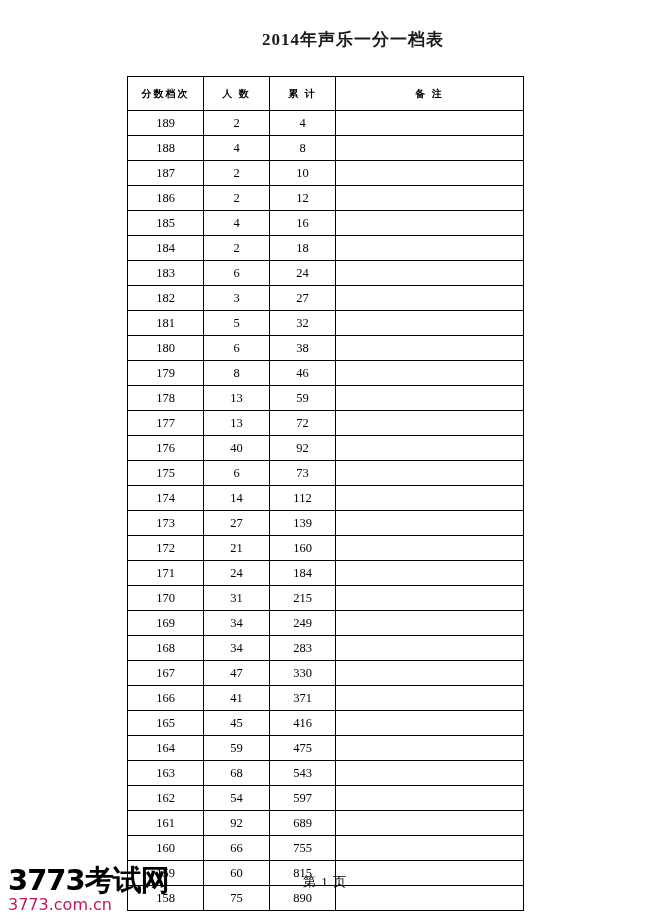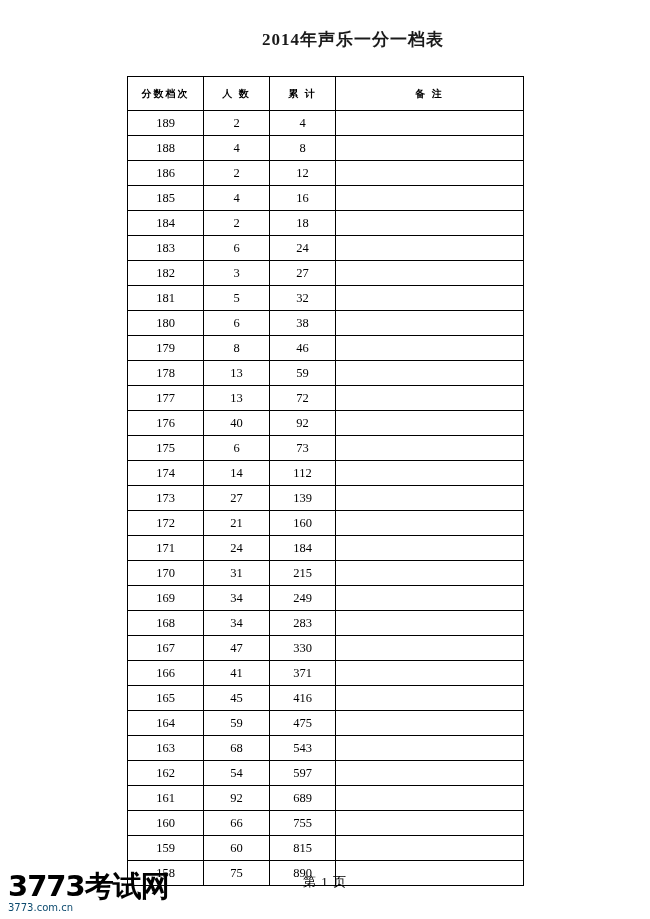--- a/index.html
+++ b/index.html
@@ -86,22 +86,22 @@
   .watermark .wm-main {
     font-family: "DejaVu Sans", sans-serif;
     font-size: 29px;
     font-weight: bold;
     color: #000000;
     letter-spacing: -1px;
     display: block;
   }
   .watermark .wm-sub {
     font-family: "DejaVu Sans", sans-serif;
-    font-size: 10px;
-    color: #0c4a6e;
+    font-size: 16px;
+    color: #be185d;
     letter-spacing: 0px;
     display: block;
     margin-top: 2px;
   }
 </style>
 </head>
 <body>
 
 <div class="page">
 
@@ -130,20 +130,26 @@
             <td>4</td>
             <td></td>
           </tr>
           <tr>
             <td>188</td>
             <td>4</td>
             <td>8</td>
             <td></td>
           </tr>
           <tr>
+            <td>187</td>
+            <td>2</td>
+            <td>10</td>
+            <td></td>
+          </tr>
+          <tr>
             <td>186</td>
             <td>2</td>
             <td>12</td>
             <td></td>
           </tr>
           <tr>
             <td>185</td>
             <td>4</td>
             <td>16</td>
             <td></td>

